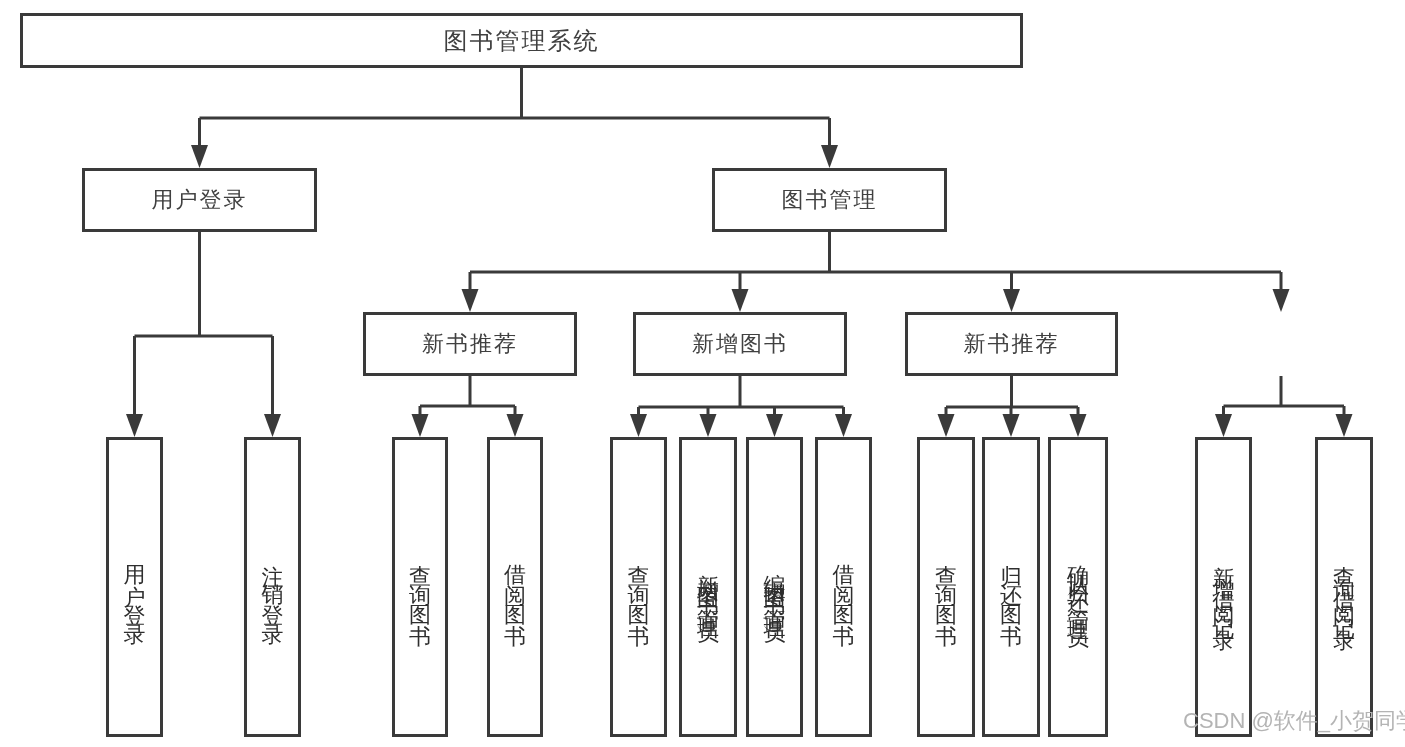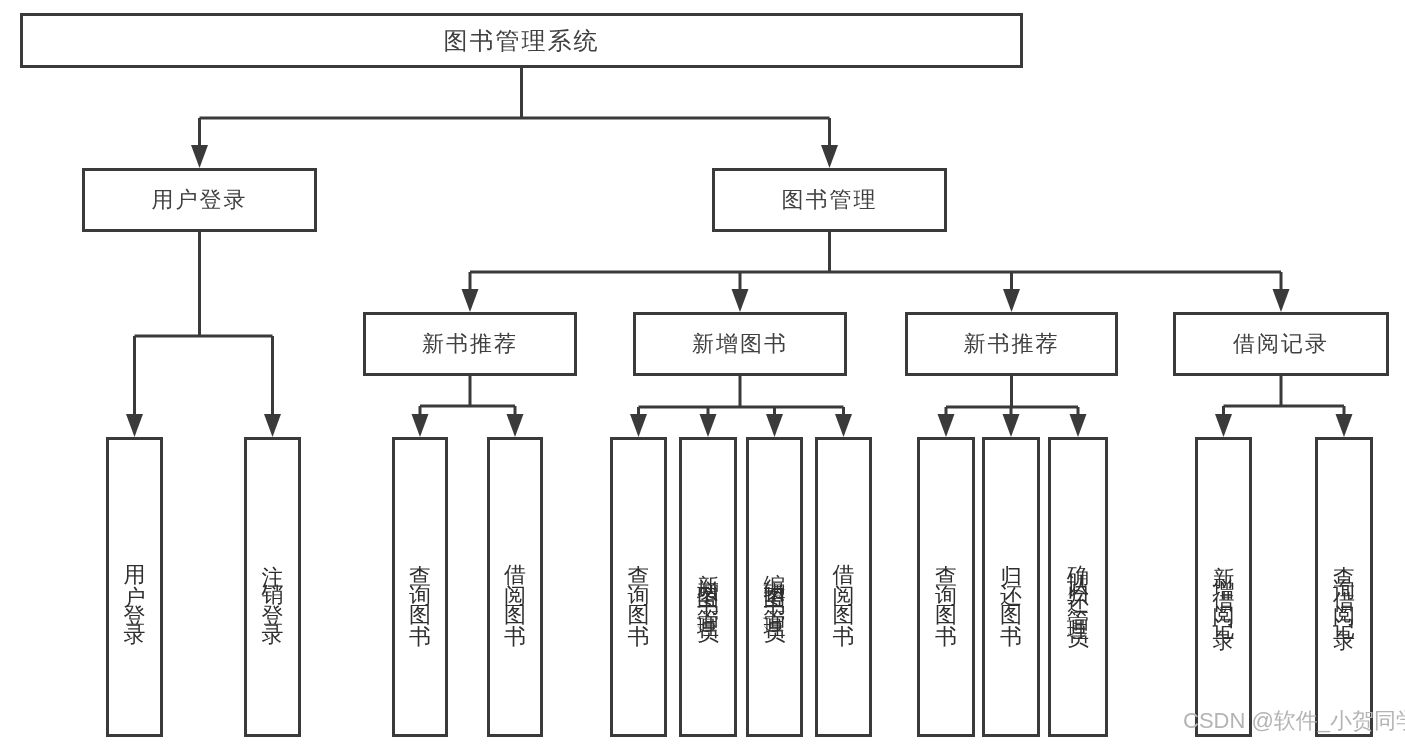--- a/index.html
+++ b/index.html
@@ -106,23 +106,20 @@
 
   <div class="node hnode" style="left:363px; top:312px; width:214px; height:64px;">
     <span class="label">新书推荐</span>
   </div>
   <div class="node hnode" style="left:633px; top:312px; width:214px; height:64px;">
     <span class="label">新增图书</span>
   </div>
   <div class="node hnode" style="left:905px; top:312px; width:213px; height:64px;">
     <span class="label">新书推荐</span>
   </div>
-  <div class="node hnode" style="left:1173px; top:312px; width:216px; height:64px;">
-    <span class="label">借阅记录</span>
-  </div>
 
   <div class="node vnode ls4" style="left:106px; top:437px; width:57px; height:300px;">
     <span class="label">用户登录</span>
   </div>
   <div class="node vnode ls4" style="left:244px; top:437px; width:57px; height:300px;">
     <span class="label">注销登录</span>
   </div>
 
   <div class="node vnode ls4" style="left:392px; top:437px; width:56px; height:300px;">
     <span class="label">查询图书</span>

